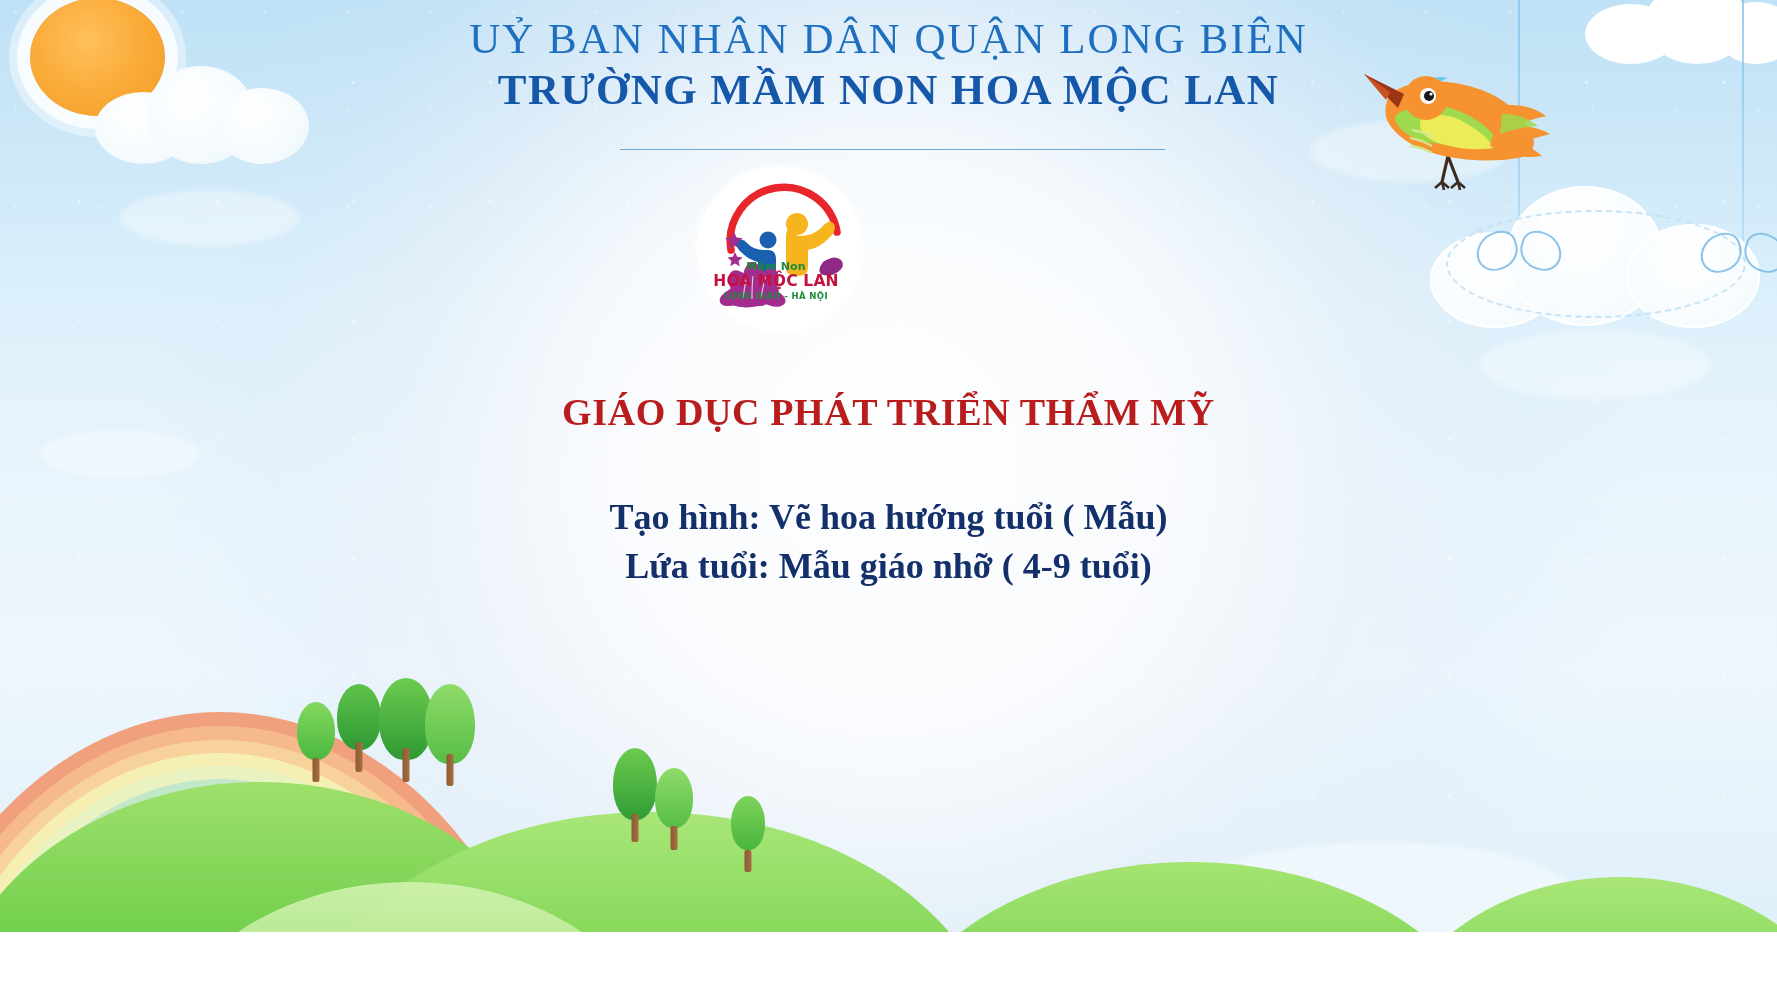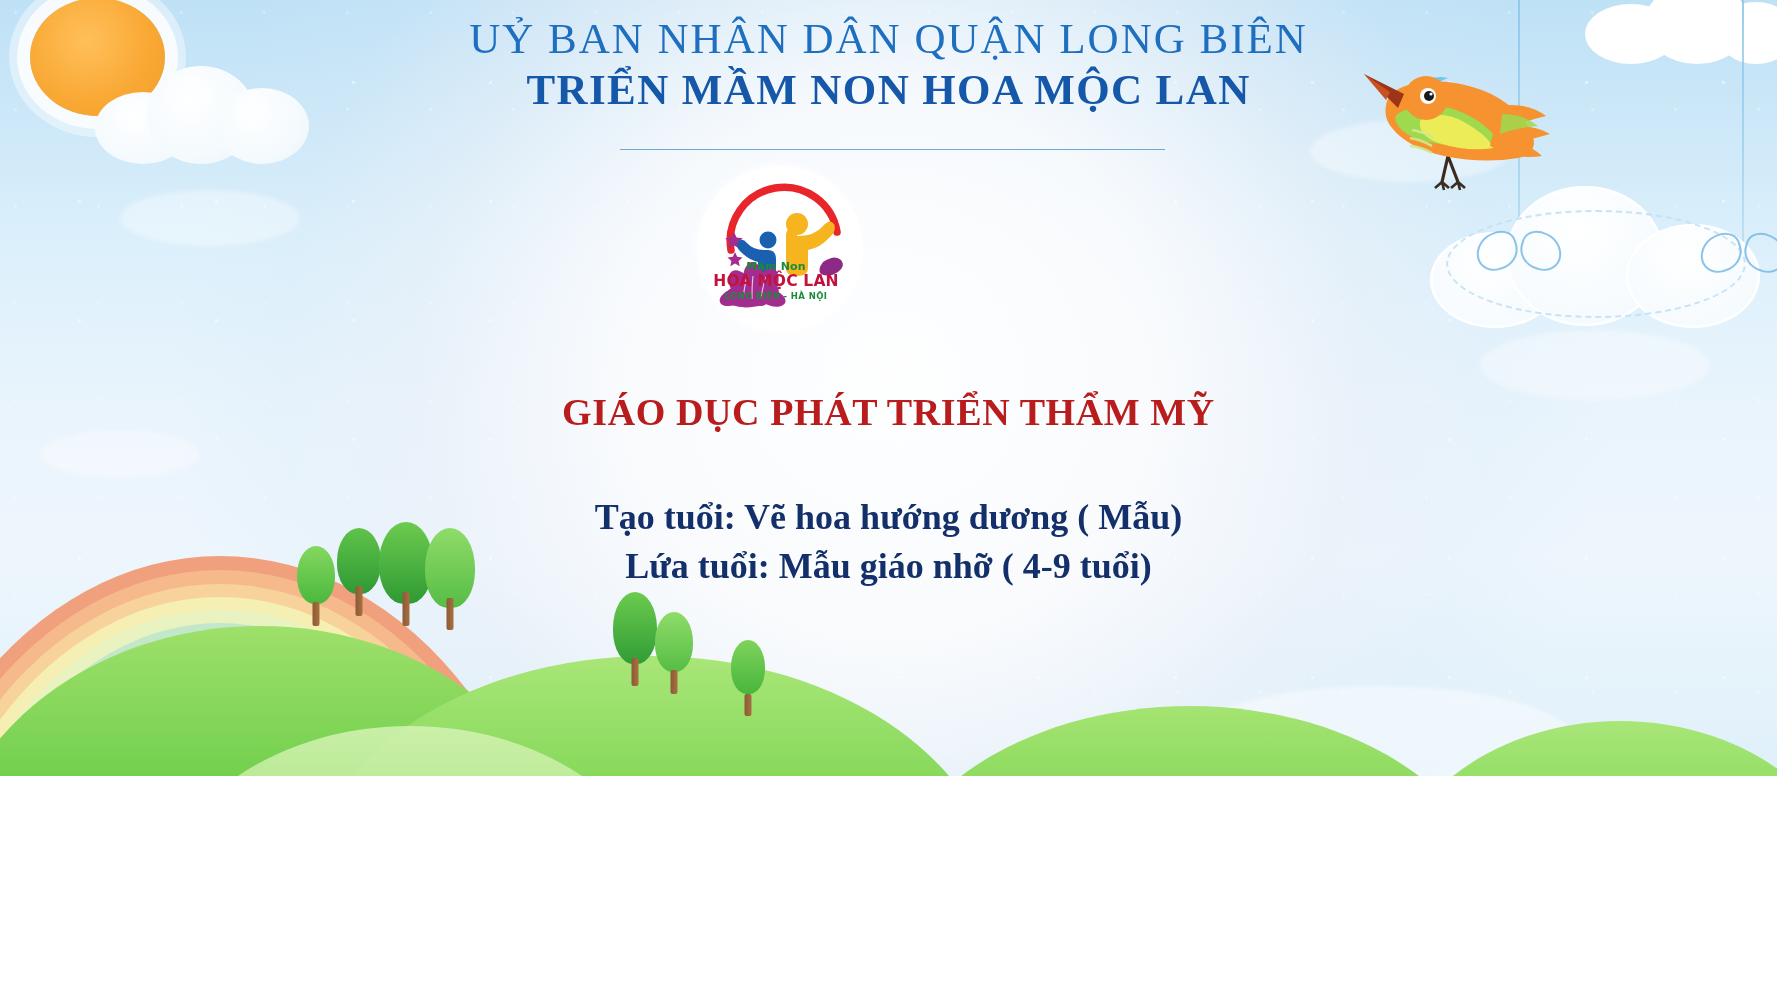--- a/index.html
+++ b/index.html
@@ -7,21 +7,21 @@
     padding: 0;
     width: 1777px;
     height: 1000px;
     overflow: hidden;
     font-family: "Liberation Serif", serif;
   }
 
   #slide {
     position: relative;
     width: 1777px;
-    height: 776px;
+    height: 932px;
     overflow: hidden;
     background: #eef2f7;
   }
 
   
   .sky {
     position: absolute;
     inset: 0;
     background:
       radial-gradient(circle at 50% 48%, rgba(255,255,255,0.96) 0%, rgba(250,251,253,0.92) 28%, rgba(233,240,248,0.55) 48%, rgba(215,233,248,0.18) 62%, rgba(190,224,247,0) 74%),
@@ -360,21 +360,21 @@
     <div class="crown" style="width:38px; height:60px; background:linear-gradient(180deg,#8fdc6a,#56bd44);"></div>
     <div class="trunk" style="height:24px;"></div>
   </div>
   <div class="tree" style="left:730px; bottom:60px; width:36px; height:70px;">
     <div class="crown" style="width:34px; height:54px; background:linear-gradient(180deg,#7ed35a,#49b53d);"></div>
     <div class="trunk" style="height:22px;"></div>
   </div>
 
   <div class="header">
     <div class="line1">UỶ BAN NHÂN DÂN QUẬN LONG BIÊN</div>
-    <div class="line2">TRIỂN MẦM NON HOA MỘC LAN</div>
+    <div class="line2">TRƯỜNG MẦM NON HOA MỘC LAN</div>
   </div>
   <div class="divider"></div>
 
   <div class="logo">
     <svg viewBox="0 0 166 166" style="position:absolute; inset:0; width:166px; height:166px;">
 
       <path d="M34 84 A52 52 0 0 1 140 66" stroke="#e8252b" stroke-width="7.5" fill="none" stroke-linecap="round"></path>
 
       <g fill="#a32d8e">
         <path d="M41 68 l2.6 5.6 6.2 .7 -4.6 4.2 1.3 6.1 -5.5 -3.1 -5.5 3.1 1.3 -6.1 -4.6 -4.2 6.2 -.7 z" transform="translate(-4,-2) scale(1.0)"></path>
@@ -398,24 +398,24 @@
         <ellipse cx="69" cy="121" rx="11" ry="20" transform="rotate(22 69 121)"></ellipse>
         <ellipse cx="36" cy="131" rx="14" ry="8" transform="rotate(-22 36 131)"></ellipse>
         <ellipse cx="75" cy="132" rx="14" ry="8" transform="rotate(18 75 132)"></ellipse>
       </g>
       <g stroke="#ffffff" stroke-width="1.1" fill="none" opacity=".75">
         <path d="M46 132 q2 -14 4 -22 M55 133 q0 -15 1 -23 M64 132 q2 -13 5 -21"></path>
       </g>
     </svg>
     <div class="logo-text logo-t1">Mầm Non</div>
     <div class="logo-text logo-t2">HOA MỘC LAN</div>
-    <div class="logo-text logo-t3">LONG BIÊN - HÀ NỘI</div>
+    <div class="logo-text logo-t3">LONG GIÁO - HÀ NỘI</div>
   </div>
 
   <div class="body-block">
     <div class="subject-title">GIÁO DỤC PHÁT TRIỂN THẨM MỸ</div>
     <div class="lesson-lines">
-      <div>Tạo tuổi:  Vẽ hoa hướng dương ( Mẫu)</div>
+      <div>Tạo hình:  Vẽ hoa hướng tuổi ( Mẫu)</div>
       <div>Lứa tuổi: Mẫu giáo nhỡ ( 4-9 tuổi)</div>
     </div>
   </div>
 
 </div>
 
 </body></html>

